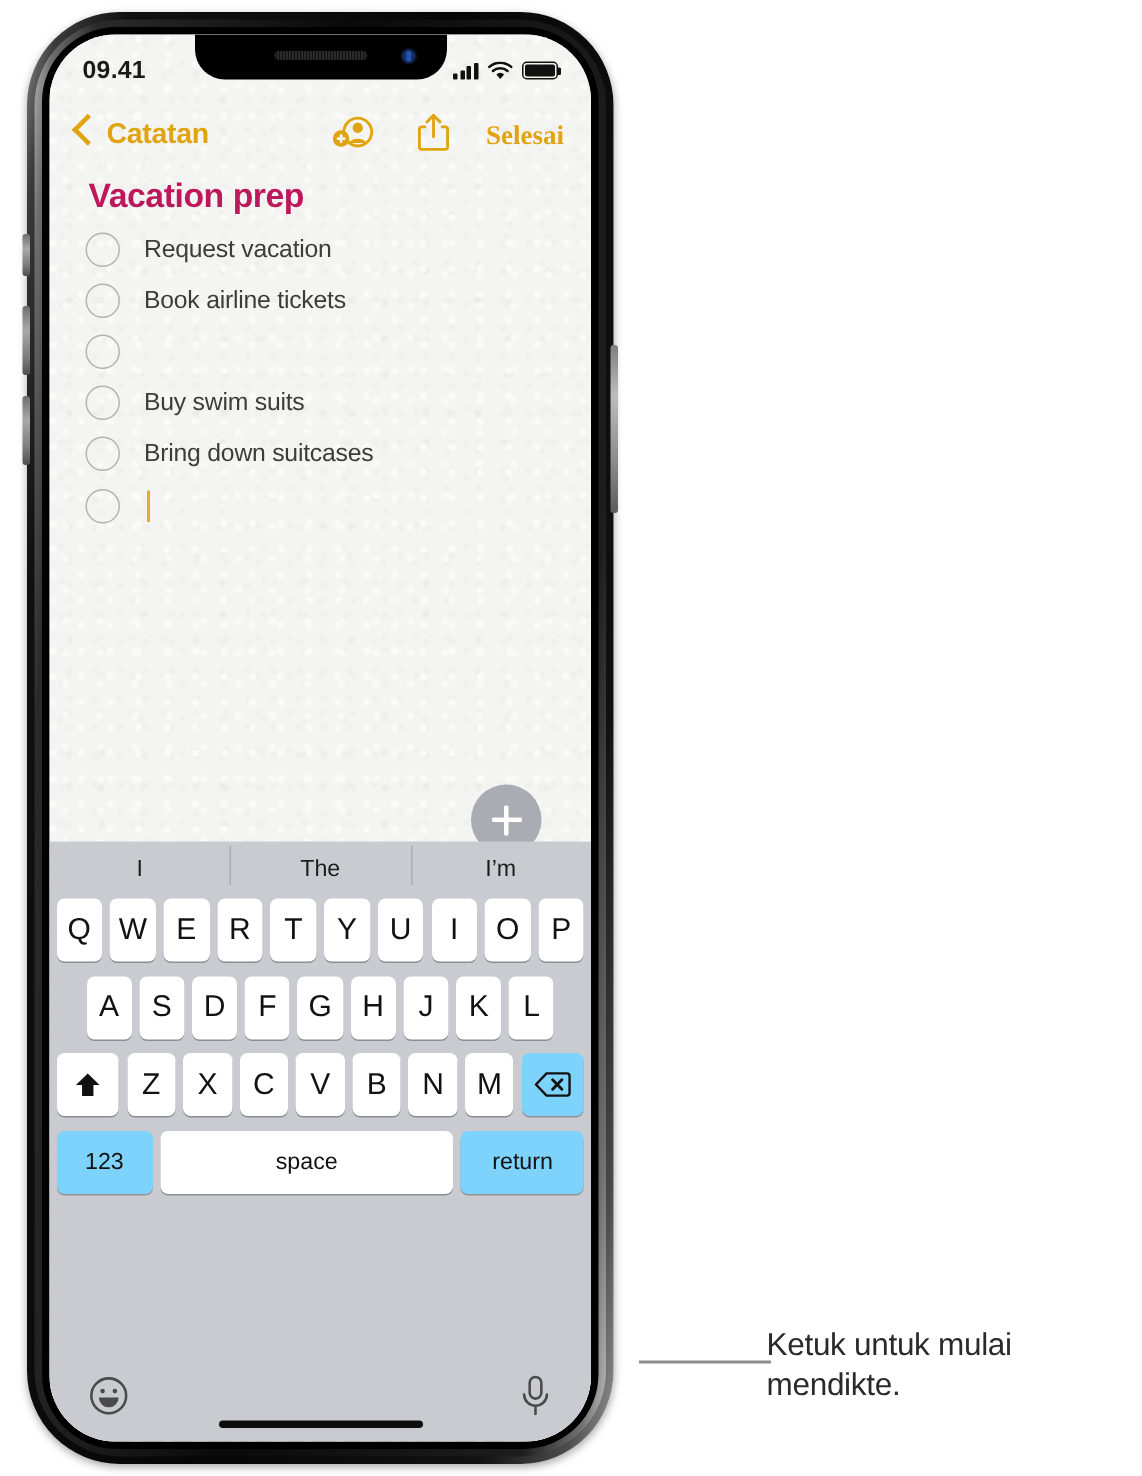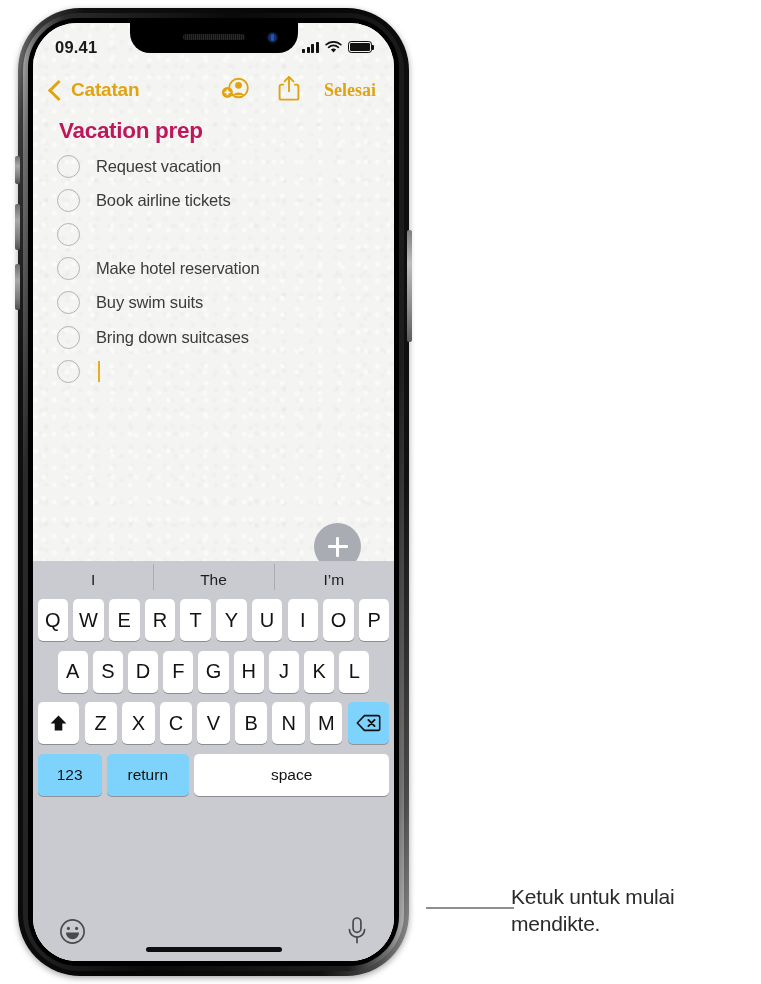--- a/index.html
+++ b/index.html
@@ -53,21 +53,21 @@
   .paper-tex{position:absolute;inset:0;opacity:.55;
       background-image:
         radial-gradient(circle at 12% 18%, rgba(255,255,255,.95) 0 2px, rgba(0,0,0,0) 3px),
         radial-gradient(circle at 47% 63%, rgba(255,255,255,.9) 0 2px, rgba(0,0,0,0) 3px),
         radial-gradient(circle at 78% 31%, rgba(0,0,0,.035) 0 2px, rgba(0,0,0,0) 3px),
         radial-gradient(circle at 29% 84%, rgba(0,0,0,.03) 0 2px, rgba(0,0,0,0) 3px),
         radial-gradient(circle at 63% 9%, rgba(0,0,0,.03) 0 2px, rgba(0,0,0,0) 3px);
       background-size:19px 17px,23px 21px,17px 19px,27px 23px,21px 25px;}
 
   .navbar{position:absolute;left:0;right:0;top:44px;height:46px;display:flex;align-items:center;padding:0 18px;box-sizing:border-box;}
-  .back{display:flex;align-items:center;gap:2px;color:#e0a411;cursor:pointer;}
+  .back{display:flex;align-items:flex-start;gap:2px;color:#e0a411;cursor:pointer;}
   .chev{width:12px;height:12px;border-left:3.4px solid #e0a411;border-bottom:3.4px solid #e0a411;transform:rotate(45deg);margin-right:3px;}
   .back-label{font-size:19px;font-weight:700;color:#e0a411;letter-spacing:-.2px;}
   .nav-spacer{flex:1;}
   .nav-ico{margin:0 14px;cursor:pointer;}
   .done{font-size:18px;font-weight:700;color:#e0a411;margin-left:10px;cursor:pointer;font-family:Liberation Serif, serif;}
 
   .note-title{position:absolute;left:26px;top:95px;font-size:22.5px;font-weight:800;color:#be185d;letter-spacing:-.3px;}
 
   .todo-list{position:absolute;left:24px;top:126px;right:16px;}
   .todo{display:flex;align-items:center;height:34.2px;}
@@ -188,24 +188,20 @@
       <div class="todo">
         <span class="circ"></span>
         <span class="todo-txt">Request vacation</span>
       </div>
       <div class="todo">
         <span class="circ"></span>
         <span class="todo-txt">Book airline tickets</span>
       </div>
       <div class="todo">
         <span class="circ"></span>
-      </div>
-      <div class="todo">
-        <span class="circ"></span>
-        <span class="todo-txt">Make hotel reservation</span>
       </div>
       <div class="todo">
         <span class="circ"></span>
         <span class="todo-txt">Buy swim suits</span>
       </div>
       <div class="todo">
         <span class="circ"></span>
         <span class="todo-txt">Bring down suitcases</span>
       </div>
       <div class="todo">
@@ -268,22 +264,22 @@
         <div class="key dark k-del">
           <svg width="25" height="18" viewBox="0 0 25 18">
             <path d="M8.4 1.6 H22 a1.7 1.7 0 0 1 1.7 1.7 V14.7 a1.7 1.7 0 0 1 -1.7 1.7 H8.4 L1.3 9 Z" fill="none" stroke="#111" stroke-width="1.6" stroke-linejoin="round"></path>
             <path d="M12.4 5.9 L18.6 12.1 M18.6 5.9 L12.4 12.1" stroke="#111" stroke-width="1.9" stroke-linecap="round"></path>
           </svg>
         </div>
       </div>
 
       <div class="krow r4">
         <div class="key dark k-123">123</div>
+        <div class="key k-space">space</div>
         <div class="key dark k-return">return</div>
-        <div class="key k-space">space</div>
       </div>
 
       <div class="kb-bottom">
         <span>
           <svg width="27" height="27" viewBox="0 0 27 27">
             <circle cx="13.5" cy="13.5" r="11.6" fill="none" stroke="#4a4a4a" stroke-width="1.7"></circle>
             <circle cx="9.4" cy="10.4" r="1.55" fill="#4a4a4a"></circle>
             <circle cx="17.6" cy="10.4" r="1.55" fill="#4a4a4a"></circle>
             <path d="M6.9 14.6 H20.1 a6.6 6.6 0 0 1 -13.2 0 Z" fill="#4a4a4a"></path>
           </svg>

